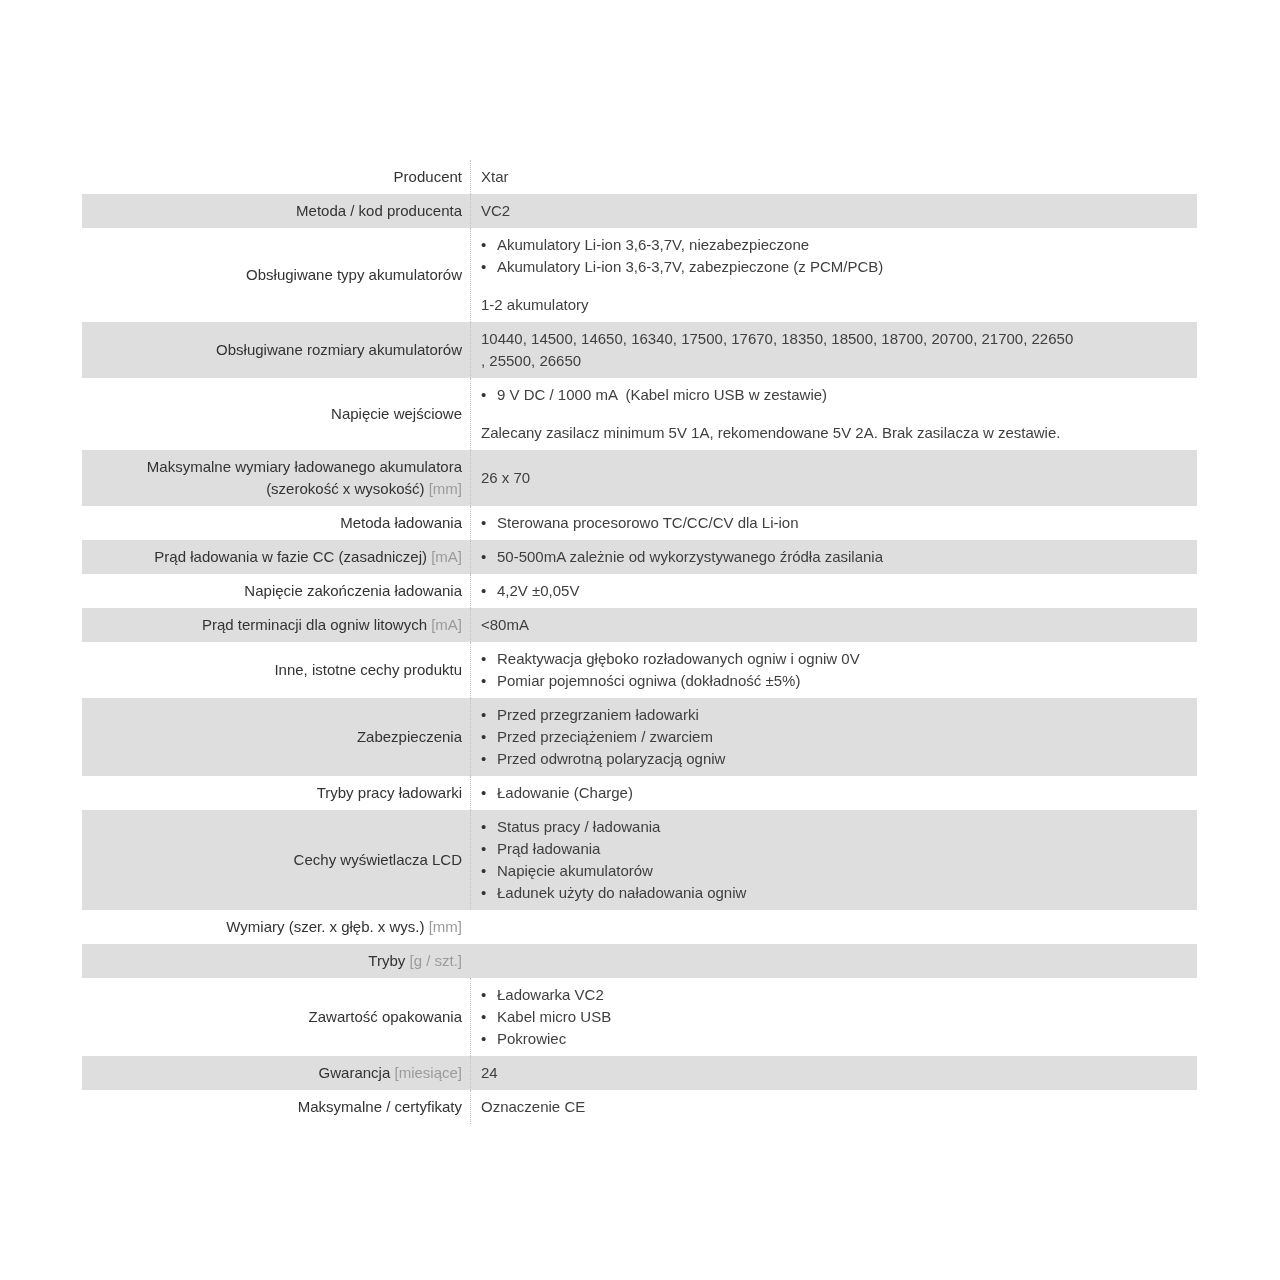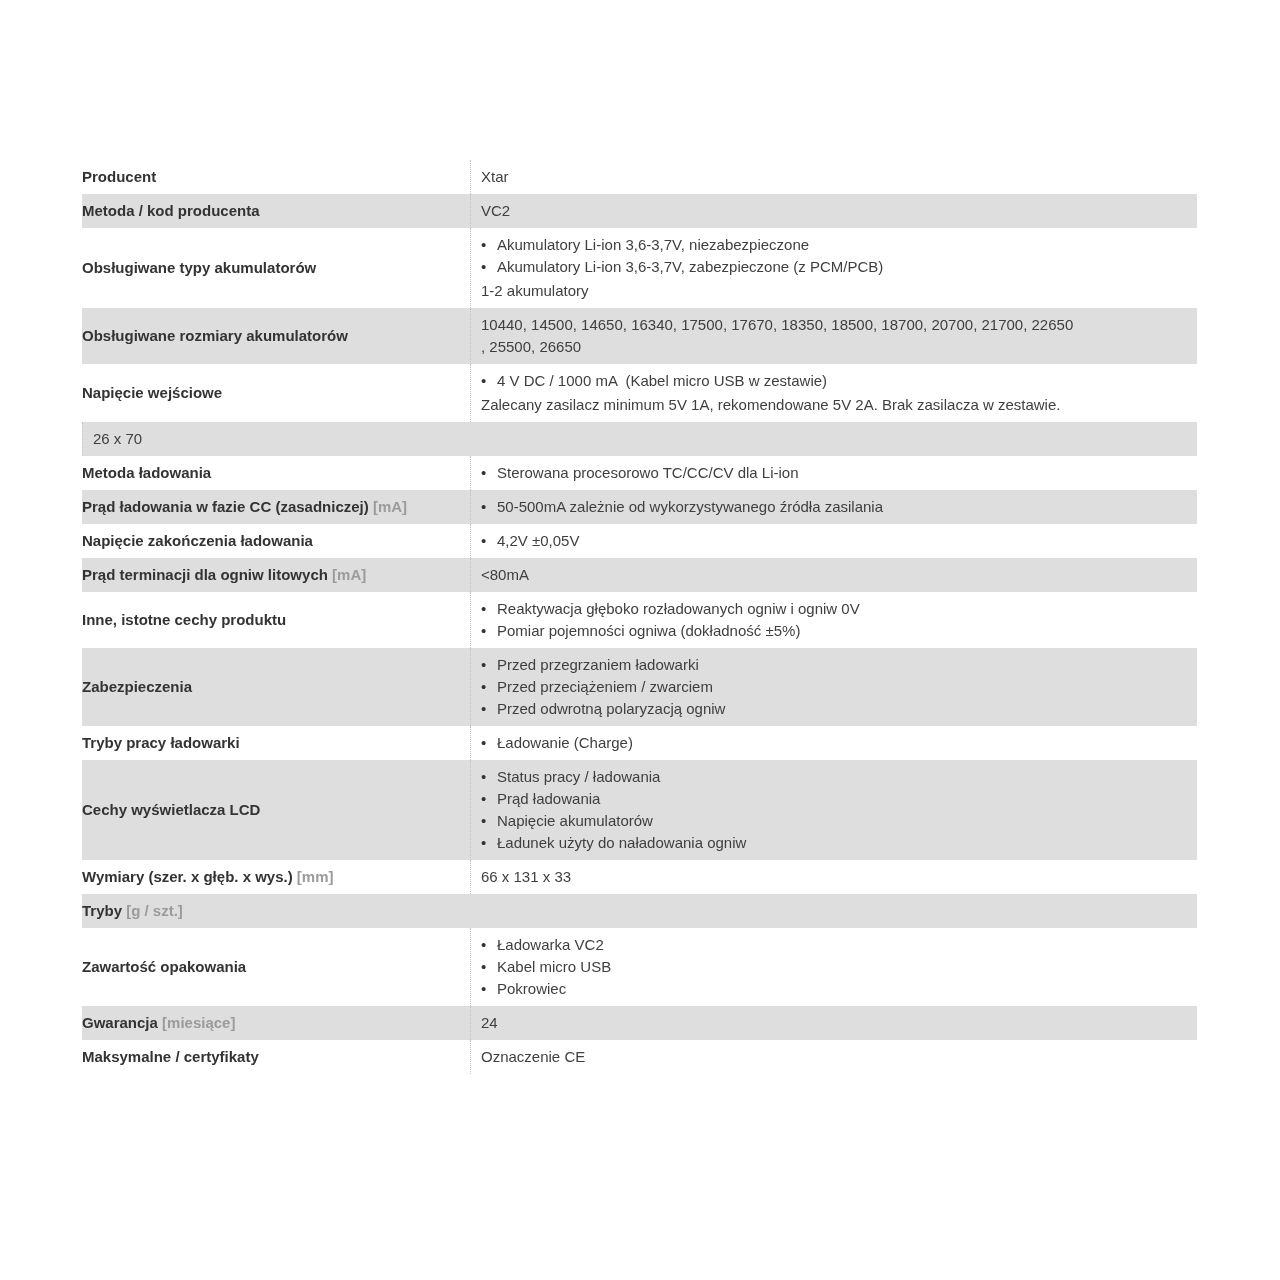--- a/index.html
+++ b/index.html
@@ -26,42 +26,43 @@
   .spec-row {
     display: flex;
     align-items: stretch;
   }
   .spec-row.shaded {
     background: #dedede;
   }
   .row-label {
     width: 388px;
     flex: none;
-    font-weight: 700;
+    text-align: right;
+    font-weight: 400;
     color: #333333;
     line-height: 22px;
     padding: 6px 8px 6px 0;
     display: flex;
     flex-direction: column;
     justify-content: center;
   }
   .row-label .label-line { display: block; }
   .row-value {
     flex: 1;
     border-left: 1px dotted #c2c2c2;
     line-height: 22px;
     padding: 6px 10px 6px 10px;
     display: flex;
     flex-direction: column;
     justify-content: center;
     color: #3f3f3f;
   }
   .val-line { display: block; }
   .val-line.bulleted { display: flex; }
-  .val-line.gap { margin-top: 2px; }
+  .val-line.gap { margin-top: 16px; }
   .dot {
     width: 16px;
     flex: none;
     color: #333333;
   }
   .txt { white-space: pre-wrap; }
   .unit { color: #9b9b9b; }
 </style>
 </head>
 <body>
@@ -112,27 +113,31 @@
       </div>
   </div>
 
   <div class="spec-row">
     <div class="row-label">
         <span class="label-line"><span>Napięcie wejściowe</span></span>
       </div>
     <div class="row-value">
         <div class="val-line bulleted">
           <span class="dot">•</span>
-          <span class="txt">4 V DC / 1000 mA  (Kabel micro USB w zestawie)</span>
+          <span class="txt">9 V DC / 1000 mA  (Kabel micro USB w zestawie)</span>
         </div>
         <div class="val-line plain gap"><span class="txt">Zalecany zasilacz minimum 5V 1A, rekomendowane 5V 2A. Brak zasilacza w zestawie.</span></div>
       </div>
   </div>
 
   <div class="spec-row shaded">
+    <div class="row-label">
+        <span class="label-line"><span>Maksymalne wymiary ładowanego akumulatora</span></span>
+        <span class="label-line"><span>(szerokość x wysokość) </span><span class="unit">[mm]</span></span>
+      </div>
     <div class="row-value">
         <div class="val-line plain"><span class="txt">26 x 70</span></div>
       </div>
   </div>
 
   <div class="spec-row">
     <div class="row-label">
         <span class="label-line"><span>Metoda ładowania</span></span>
       </div>
     <div class="row-value">
@@ -245,23 +250,20 @@
           <span class="dot">•</span>
           <span class="txt">Ładunek użyty do naładowania ogniw</span>
         </div>
       </div>
   </div>
 
   <div class="spec-row">
     <div class="row-label">
         <span class="label-line"><span>Wymiary (szer. x głęb. x wys.) </span><span class="unit">[mm]</span></span>
       </div>
-    <div class="row-value">
-        <div class="val-line plain"><span class="txt">66 x 131 x 33</span></div>
-      </div>
   </div>
 
   <div class="spec-row shaded">
     <div class="row-label">
         <span class="label-line"><span>Tryby </span><span class="unit">[g / szt.]</span></span>
       </div>
   </div>
 
   <div class="spec-row">
     <div class="row-label">

